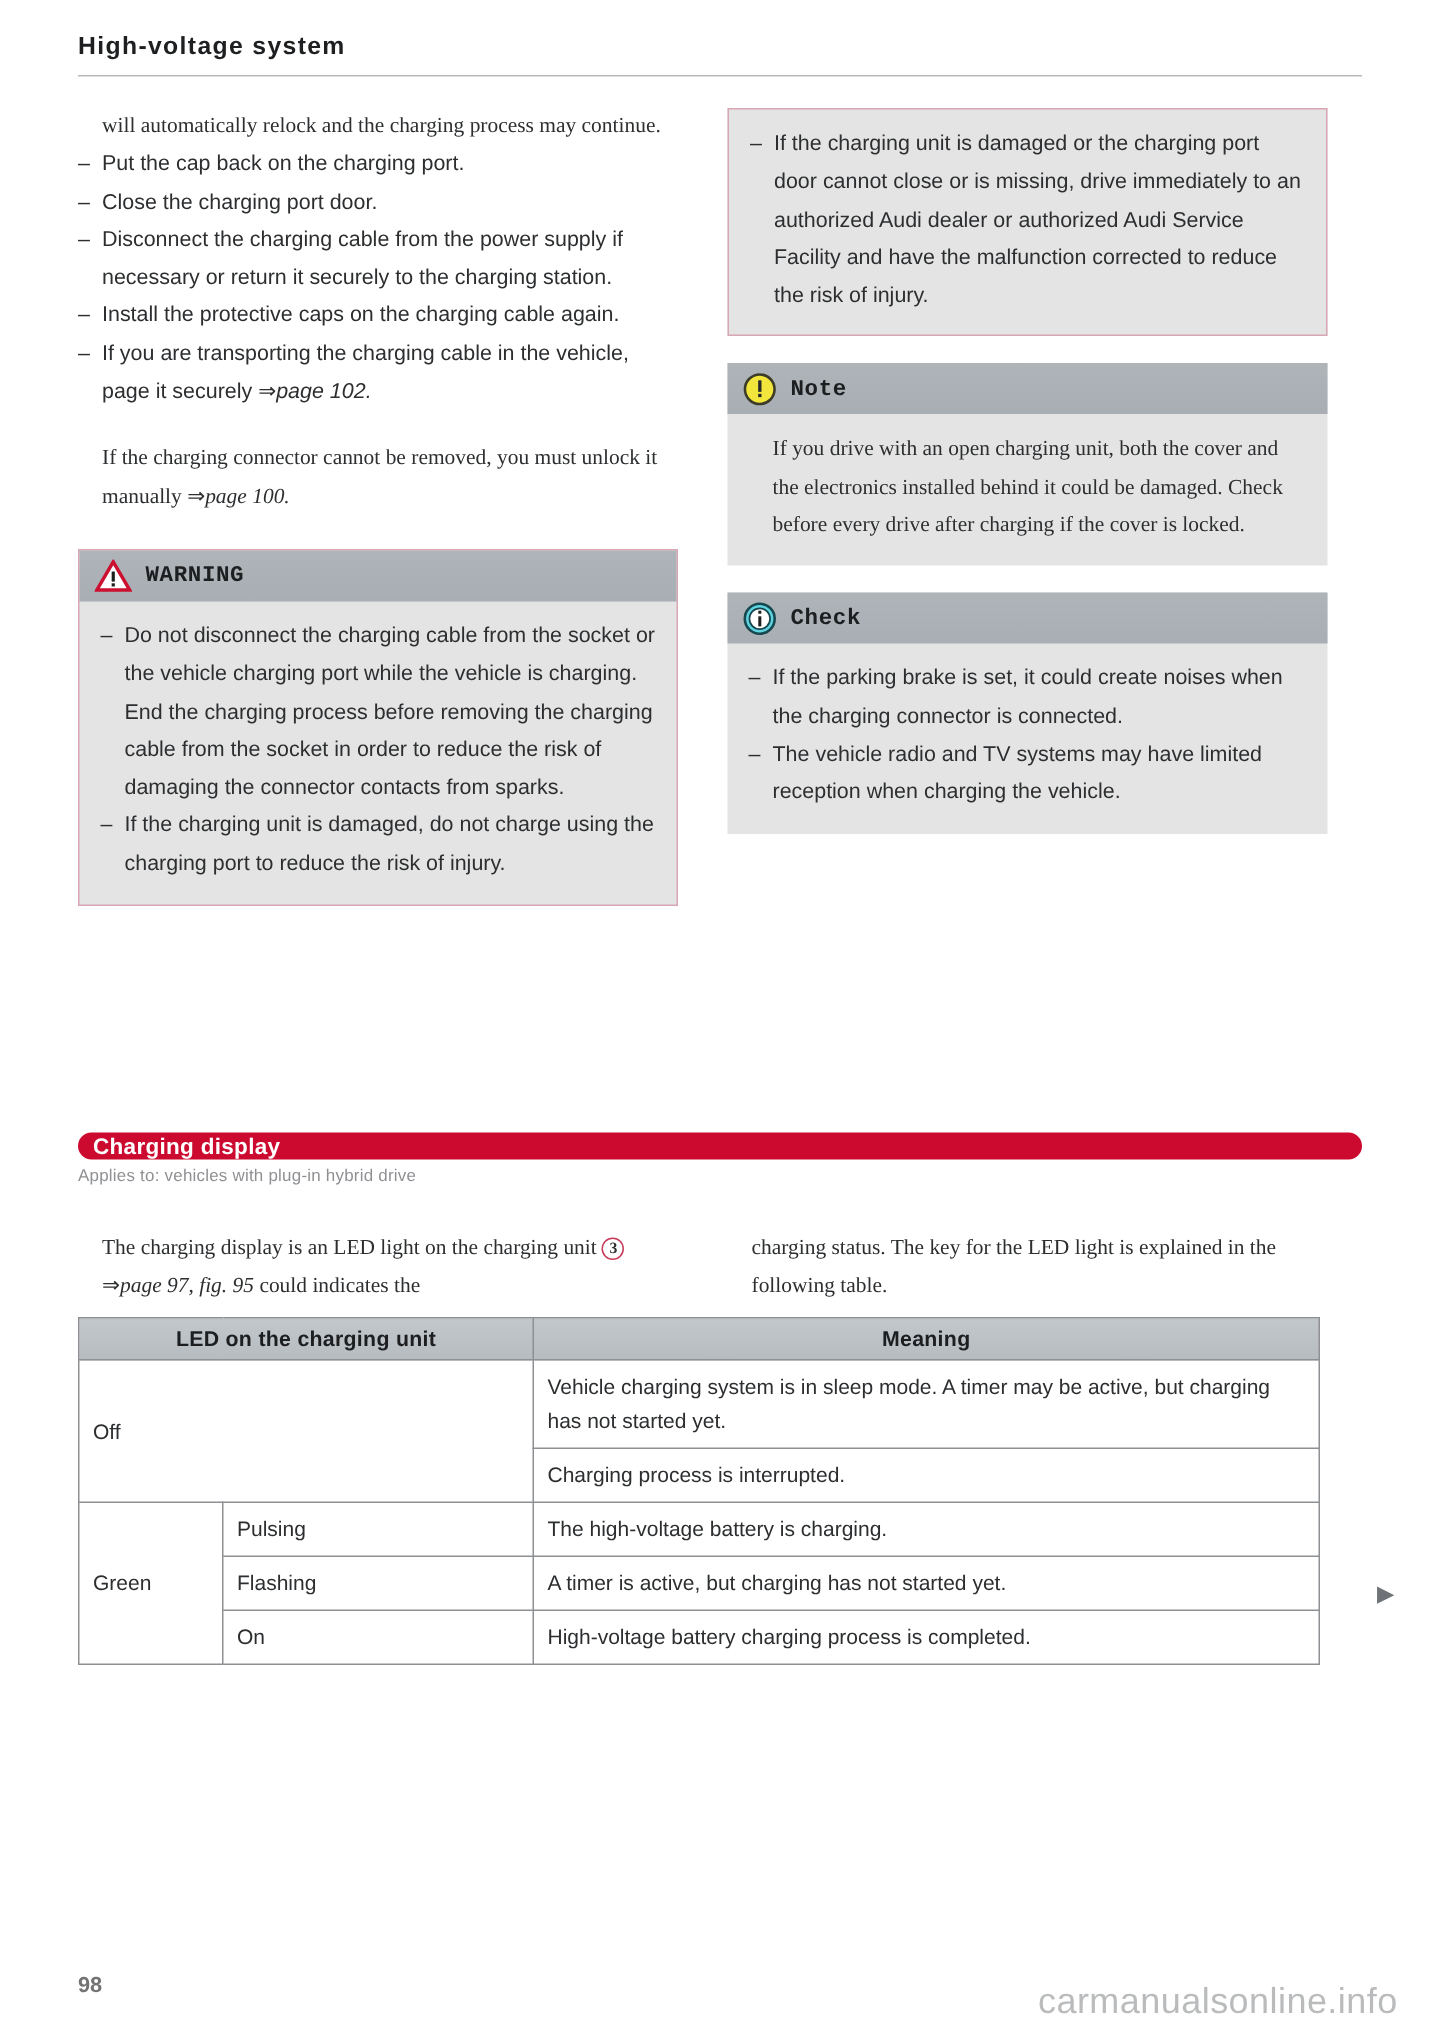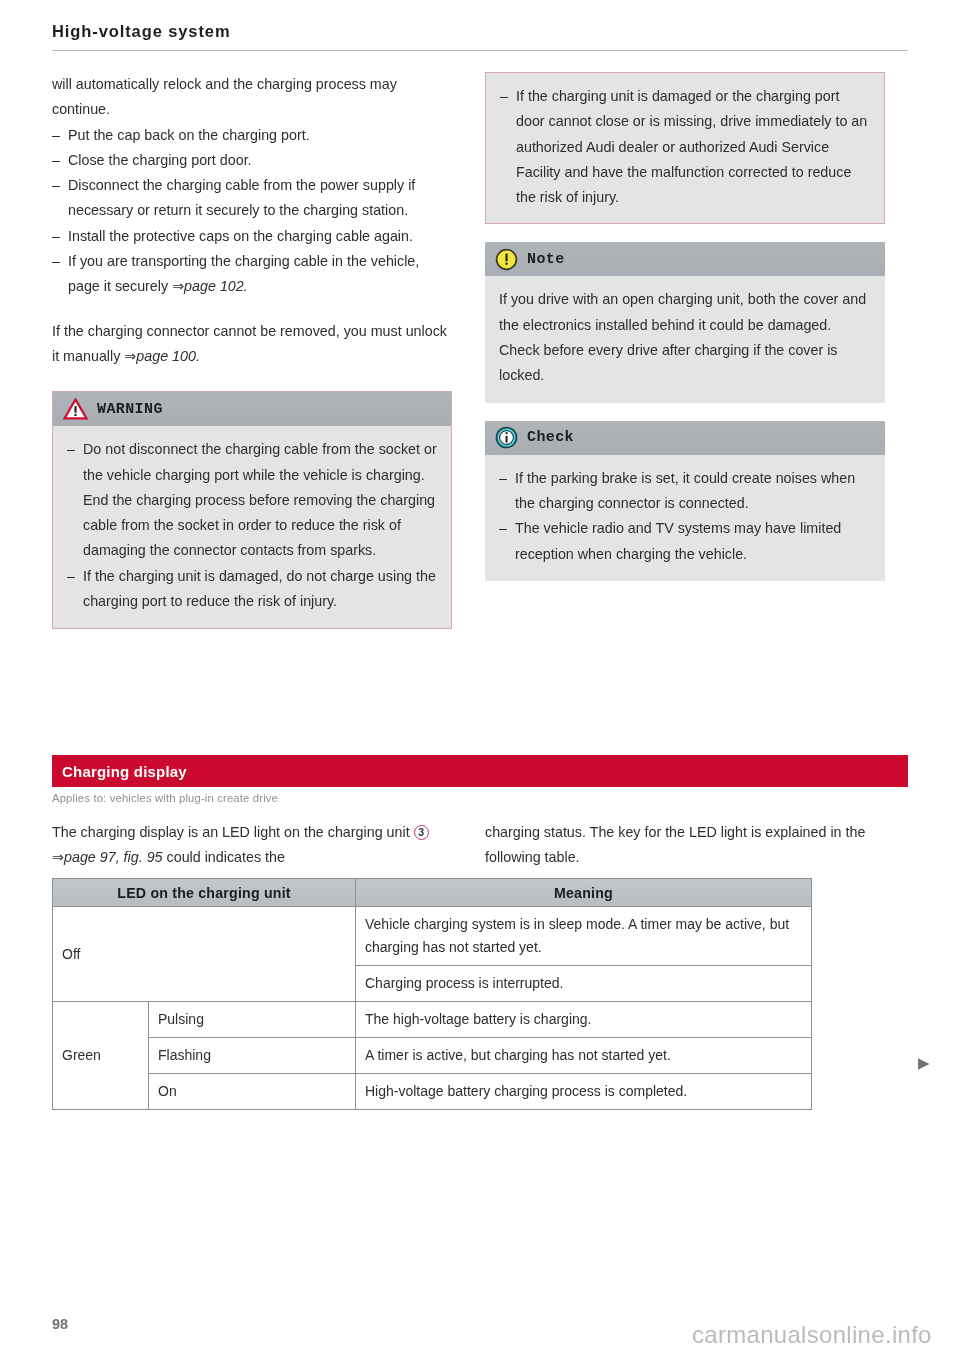--- a/index.html
+++ b/index.html
@@ -43,24 +43,25 @@
   }
   .col {
     position: absolute;
     top: 0;
     width: 400px;
   }
   .col-left  { left: 0; }
   .col-right { left: 433px; }
 
   p.body {
-    margin: 0 0 0 0;
+    margin: 0 0 0 16px;
     font-size: 14.3px;
     line-height: 25.3px;
     color: #2c2e30;
+    font-family: Liberation Serif, serif;
   }
 
   ul.dashlist {
     list-style: none;
     margin: 0;
     padding: 0;
     font-size: 14.3px;
     line-height: 25.3px;
     color: #2c2e30;
   }
@@ -133,43 +134,44 @@
   .icon-round { width: 23px; height: 23px; display: block; }
 
   
   .section {
     position: absolute;
     left: 52px;
     width: 856px;
   }
   .sec-bar {
     background: #cc0a2f;
-    height: 32px;
+    height: 18px;
     display: flex;
     align-items: center;
     padding-left: 10px;
+    border-radius: 12px;
   }
   .sec-bar .sec-title {
     color: #ffffff;
     font-size: 15px;
     font-weight: bold;
     letter-spacing: 0.2px;
   }
   .applies {
     margin-top: 5px;
     font-size: 11.3px;
     color: #8e9093;
     letter-spacing: 0.15px;
   }
 
   
   .ledtable {
     position: absolute;
     left: 52px;
-    width: 760px;
+    width: 828px;
     border-collapse: collapse;
     font-size: 14px;
     color: #2c2e30;
   }
   .ledtable td, .ledtable th {
     border: 1px solid #8e9093;
     vertical-align: middle;
   }
   .ledtable thead th {
     background: linear-gradient(to bottom, #c2c7cb 0%, #b6bcc0 100%);
@@ -297,21 +299,21 @@
         </ul>
       </div>
     </div>
   </div>
 </div>
 
 <div class="section" style="top:755px;">
   <div class="sec-bar">
     <span class="sec-title">Charging display</span>
   </div>
-  <div class="applies">Applies to: vehicles with plug-in create drive</div>
+  <div class="applies">Applies to: vehicles with plug-in hybrid drive</div>
 </div>
 
 <div class="columns" style="top:820px;">
   <div class="col col-left">
     <p class="body"><span>The charging display is an LED light on the charging unit</span> <span class="circnum">3</span> <span class="xref"><span class="arrow">⇒</span><span>page 97, fig. 95</span></span> <span>could indicates the</span></p>
   </div>
   <div class="col col-right">
     <p class="body">charging status. The key for the LED light is explained in the following table.</p>
   </div>
 </div>

